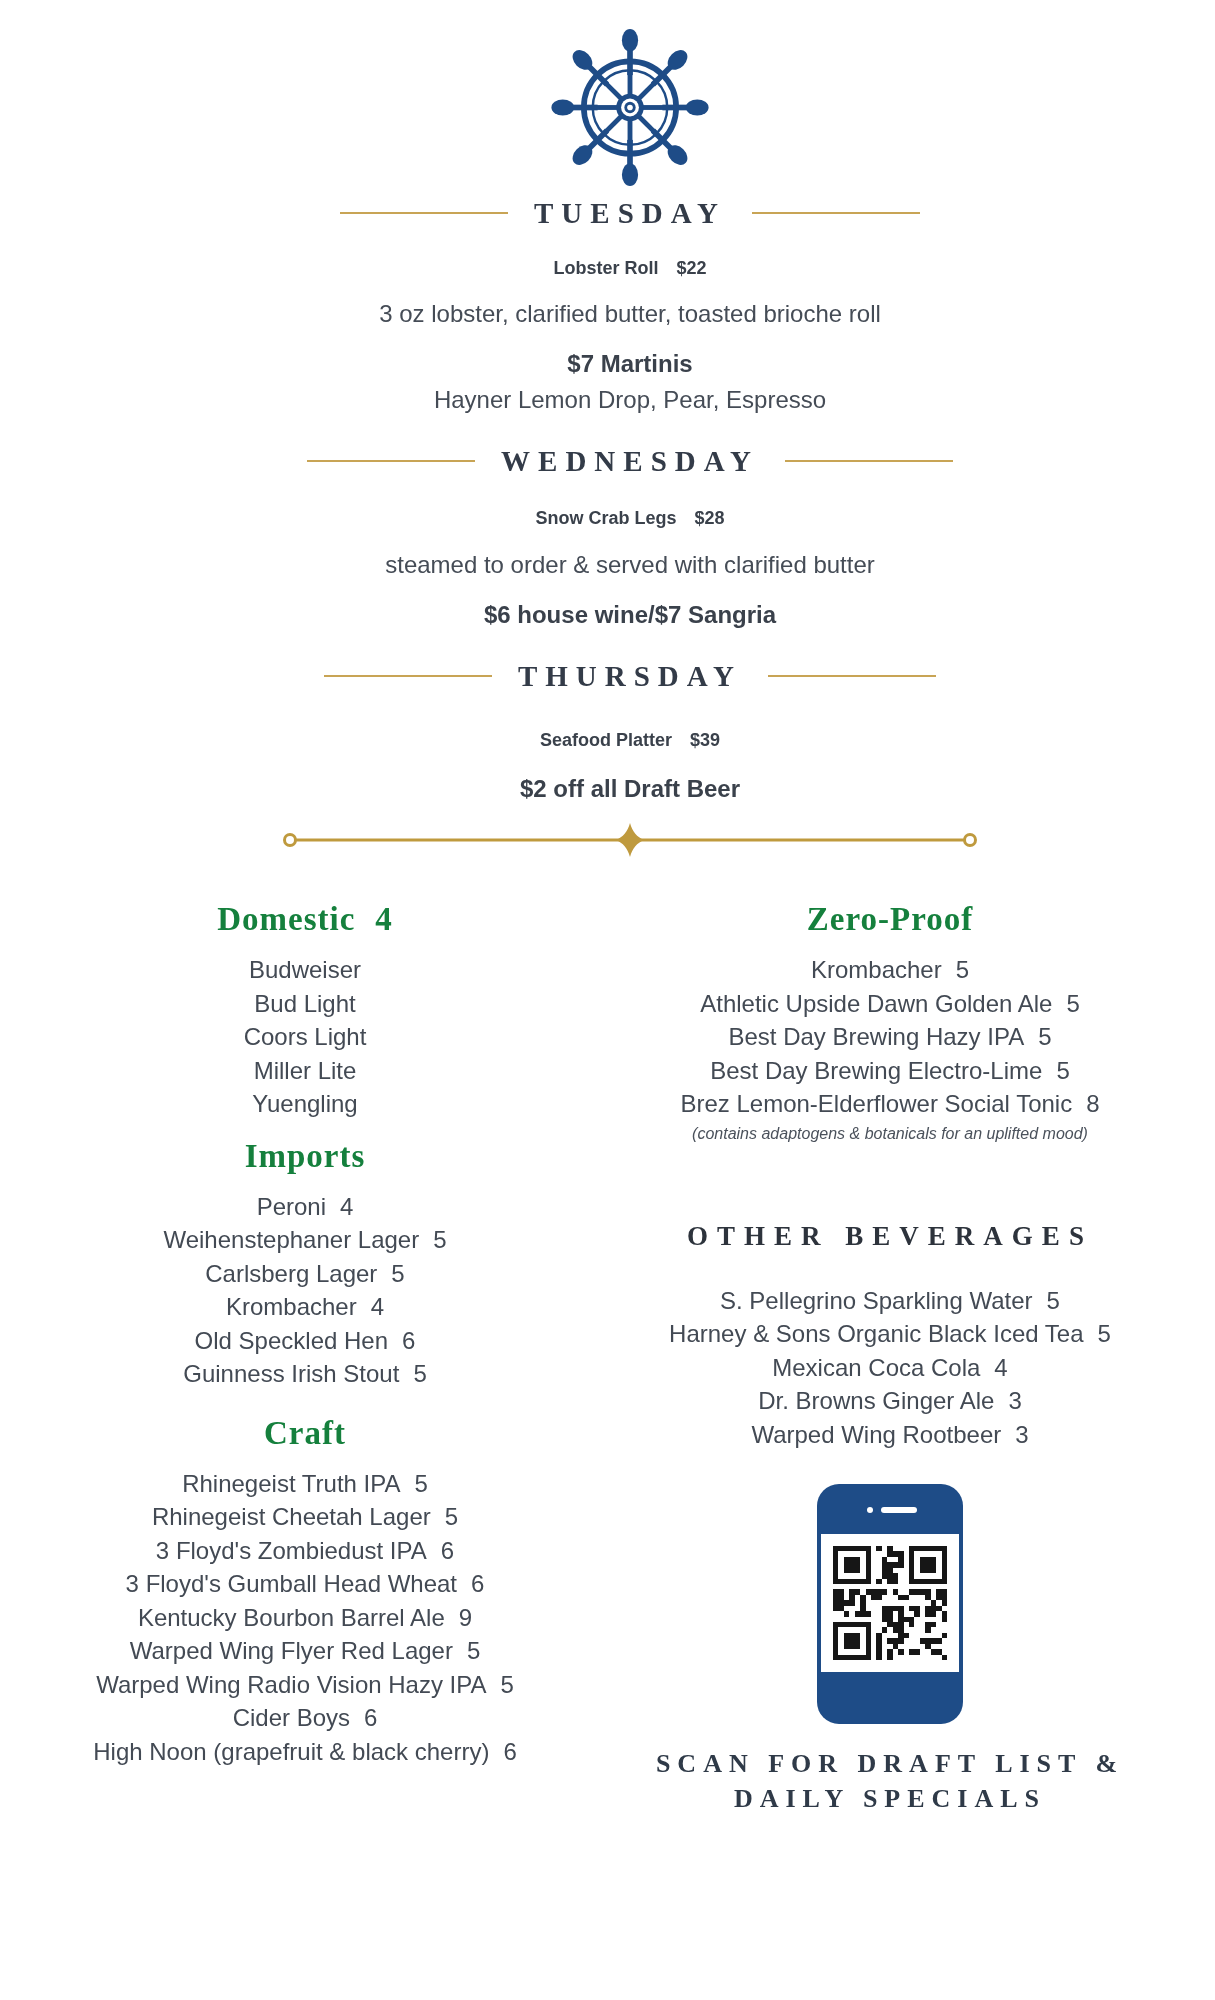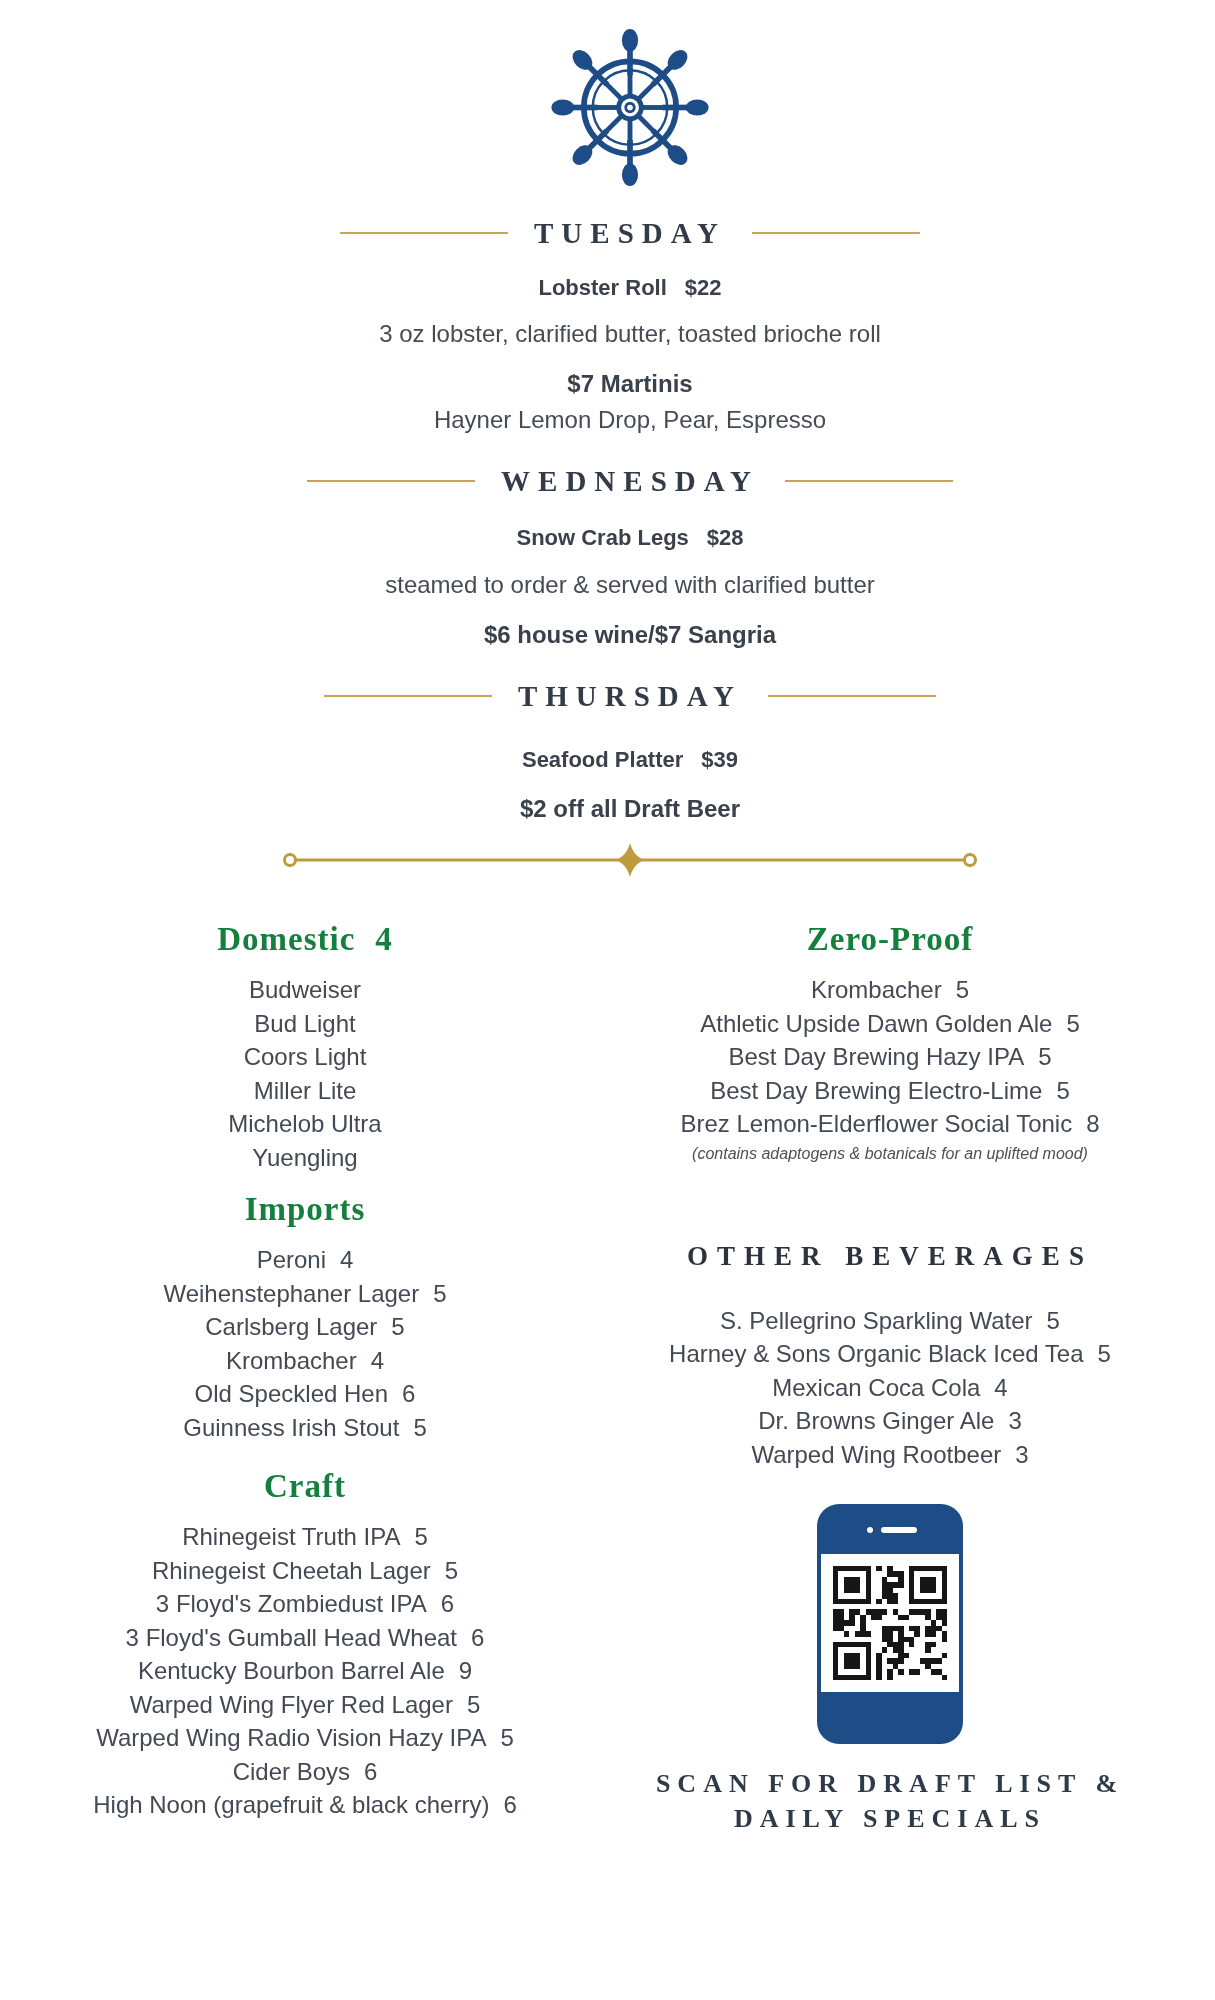--- a/index.html
+++ b/index.html
@@ -14,21 +14,21 @@
   .wheel-wrap { margin-top:20px; height:175px; }
 
   .day-header { display:flex; align-items:center; justify-content:center; gap:26px; height:36px; }
   .day-header .rule { width:168px; height:2px; background:#c8a455; }
   .day-title {
     font-family:"Liberation Serif","DejaVu Serif",serif;
     font-weight:700; font-size:29px; letter-spacing:8px; color:#333b48;
     white-space:nowrap;
   }
 
-  .dish { font-size:22px; line-height:34px; font-weight:700; color:#3a414b; }
+  .dish { font-size:18px; line-height:34px; font-weight:700; color:#3a414b; }
   .dish .price { margin-left:18px; }
   .desc { font-size:24px; line-height:30px; color:#454c56; }
   .bold-note { font-size:24px; line-height:30px; font-weight:700; color:#3a414b; }
   .deal { font-size:24px; line-height:30px; font-weight:700; color:#3a414b; }
 
   .divider-wrap { margin-top:18px; height:36px; }
 
   .cols { display:flex; margin-top:28px; align-items:flex-start; }
   .col-left  { width:520px; }
   .col-right { width:650px; }
@@ -124,21 +124,21 @@
       </g>
       <circle cx="100" cy="106" r="57" fill="none" stroke="#1e4c87" stroke-width="7"></circle>
       <circle cx="100" cy="106" r="46" fill="none" stroke="#1e4c87" stroke-width="3"></circle>
       <circle cx="100" cy="106" r="17" fill="#1e4c87"></circle>
       <circle cx="100" cy="106" r="11" fill="#ffffff"></circle>
       <circle cx="100" cy="106" r="7" fill="#1e4c87"></circle>
       <circle cx="100" cy="106" r="3.5" fill="#ffffff"></circle>
     </svg>
   </div>
 
-  <div class="day-header" style="margin-top:20px">
+  <div class="day-header" style="">
     <span class="rule"></span>
     <span class="day-title">TUESDAY</span>
     <span class="rule"></span>
   </div>
   <div class="dish" style="margin-top:20px">
     <span>Lobster Roll</span><span class="price">$22</span>
   </div>
   <div class="desc" style="margin-top:14px">3 oz lobster, clarified butter, toasted brioche roll</div>
   <div class="deal" style="margin-top:20px">$7 Martinis</div>
   <div class="desc" style="margin-top:6px">Hayner Lemon Drop, Pear, Espresso</div>
@@ -177,21 +177,20 @@
 
     <div class="col-left">
       <h2 class="cat" style="margin-top:13px">
         <span>Domestic</span><span class="cat-price">4</span>
       </h2>
       <ul class="items">
           <li>Budweiser</li>
           <li>Bud Light</li>
           <li>Coors Light</li>
           <li>Miller Lite</li>
-          <li>Michelob Ultra</li>
           <li>Yuengling</li>
         </ul>
 
       <h2 class="cat" style="margin-top:15px">Imports</h2>
       <ul class="items">
           <li><span>Peroni</span><span class="p">4</span></li>
           <li><span>Weihenstephaner Lager</span><span class="p">5</span></li>
           <li><span>Carlsberg Lager</span><span class="p">5</span></li>
           <li><span>Krombacher</span><span class="p">4</span></li>
           <li><span>Old Speckled Hen</span><span class="p">6</span></li>

